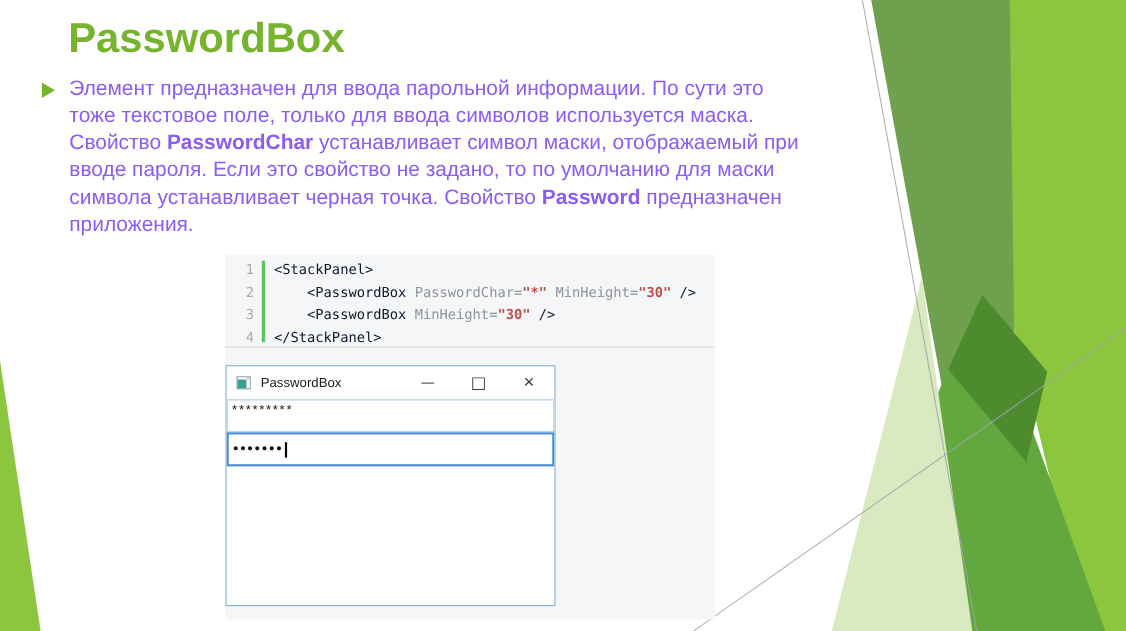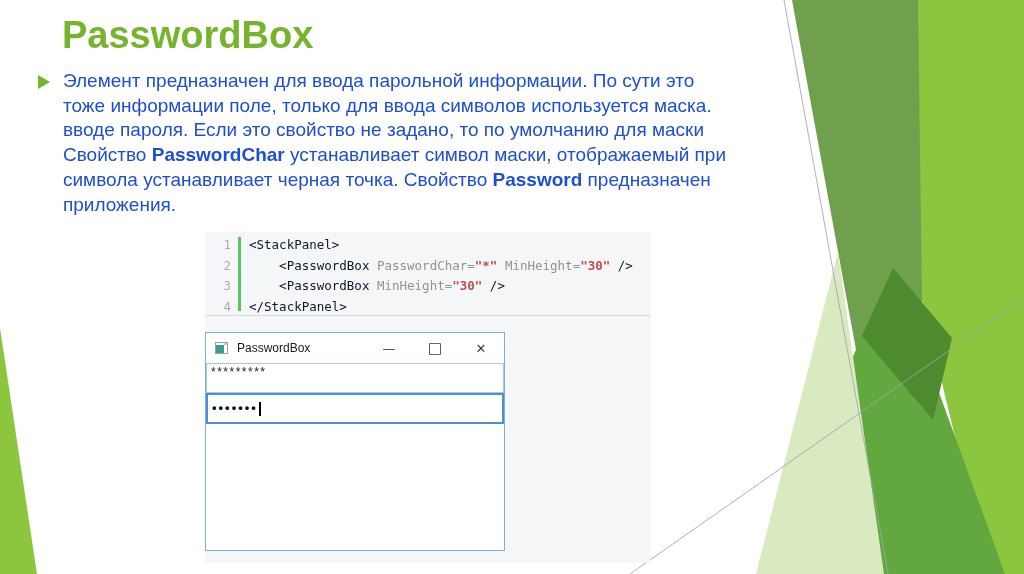--- a/index.html
+++ b/index.html
@@ -8,21 +8,21 @@
 
   
   .deco{position:absolute;left:0;top:0;width:1024px;height:574px;pointer-events:none;}
 
   
   .title{position:absolute;left:62px;top:14px;font-size:38px;font-weight:bold;color:#76B42D;letter-spacing:0px;}
 
   
   .bullet-arrow{position:absolute;left:38px;top:75px;width:0;height:0;
     border-left:12px solid #76B42D;border-top:7px solid transparent;border-bottom:7px solid transparent;}
-  .bullet-text{position:absolute;left:63px;top:69px;font-size:19px;line-height:24.7px;color:#1d4ed8;}
+  .bullet-text{position:absolute;left:63px;top:69px;font-size:19px;line-height:24.7px;color:#8b5cf6;}
   .bullet-text div{white-space:nowrap;}
   .bullet-text .b{font-weight:bold;}
 
   
   .shot-canvas{position:absolute;left:205px;top:232px;width:445px;height:331px;background:#F5F6F7;}
 
   
   .code-area{position:relative;width:445px;height:84px;border-bottom:1px solid #D6D9DB;box-sizing:border-box;
     font-family:"DejaVu Sans Mono","Liberation Mono",monospace;font-size:12.5px;}
   .gutter{position:absolute;left:0;top:3px;width:26px;text-align:right;color:#A8ADB2;}
@@ -70,23 +70,23 @@
     <line x1="630" y1="574" x2="1024" y2="298" stroke="#9FA5AA" stroke-width="1" opacity="0.85"></line>
 
     <polygon points="0,328 0,574 37,574" fill="#8CC63F"></polygon>
   </svg>
 
   <div class="title">PasswordBox</div>
 
   <div class="bullet-arrow"></div>
   <div class="bullet-text">
       <div><span>Элемент предназначен для ввода парольной информации. По сути это</span></div>
-      <div><span>тоже информации поле, только для ввода символов используется маска.</span></div>
+      <div><span>тоже текстовое поле, только для ввода символов используется маска.</span></div>
+      <div><span>Свойство </span><span class="b">PasswordChar</span><span> устанавливает символ маски, отображаемый при</span></div>
       <div><span>вводе пароля. Если это свойство не задано, то по умолчанию для маски</span></div>
-      <div><span>Свойство </span><span class="b">PasswordChar</span><span> устанавливает символ маски, отображаемый при</span></div>
       <div><span>символа устанавливает черная точка. Свойство </span><span class="b">Password</span><span> предназначен</span></div>
       <div><span>приложения.</span></div>
     </div>
 
   <div class="shot-canvas">
 
     <div class="code-area">
       <div class="gutter">
           <div class="ln">1</div>
           <div class="ln">2</div>

